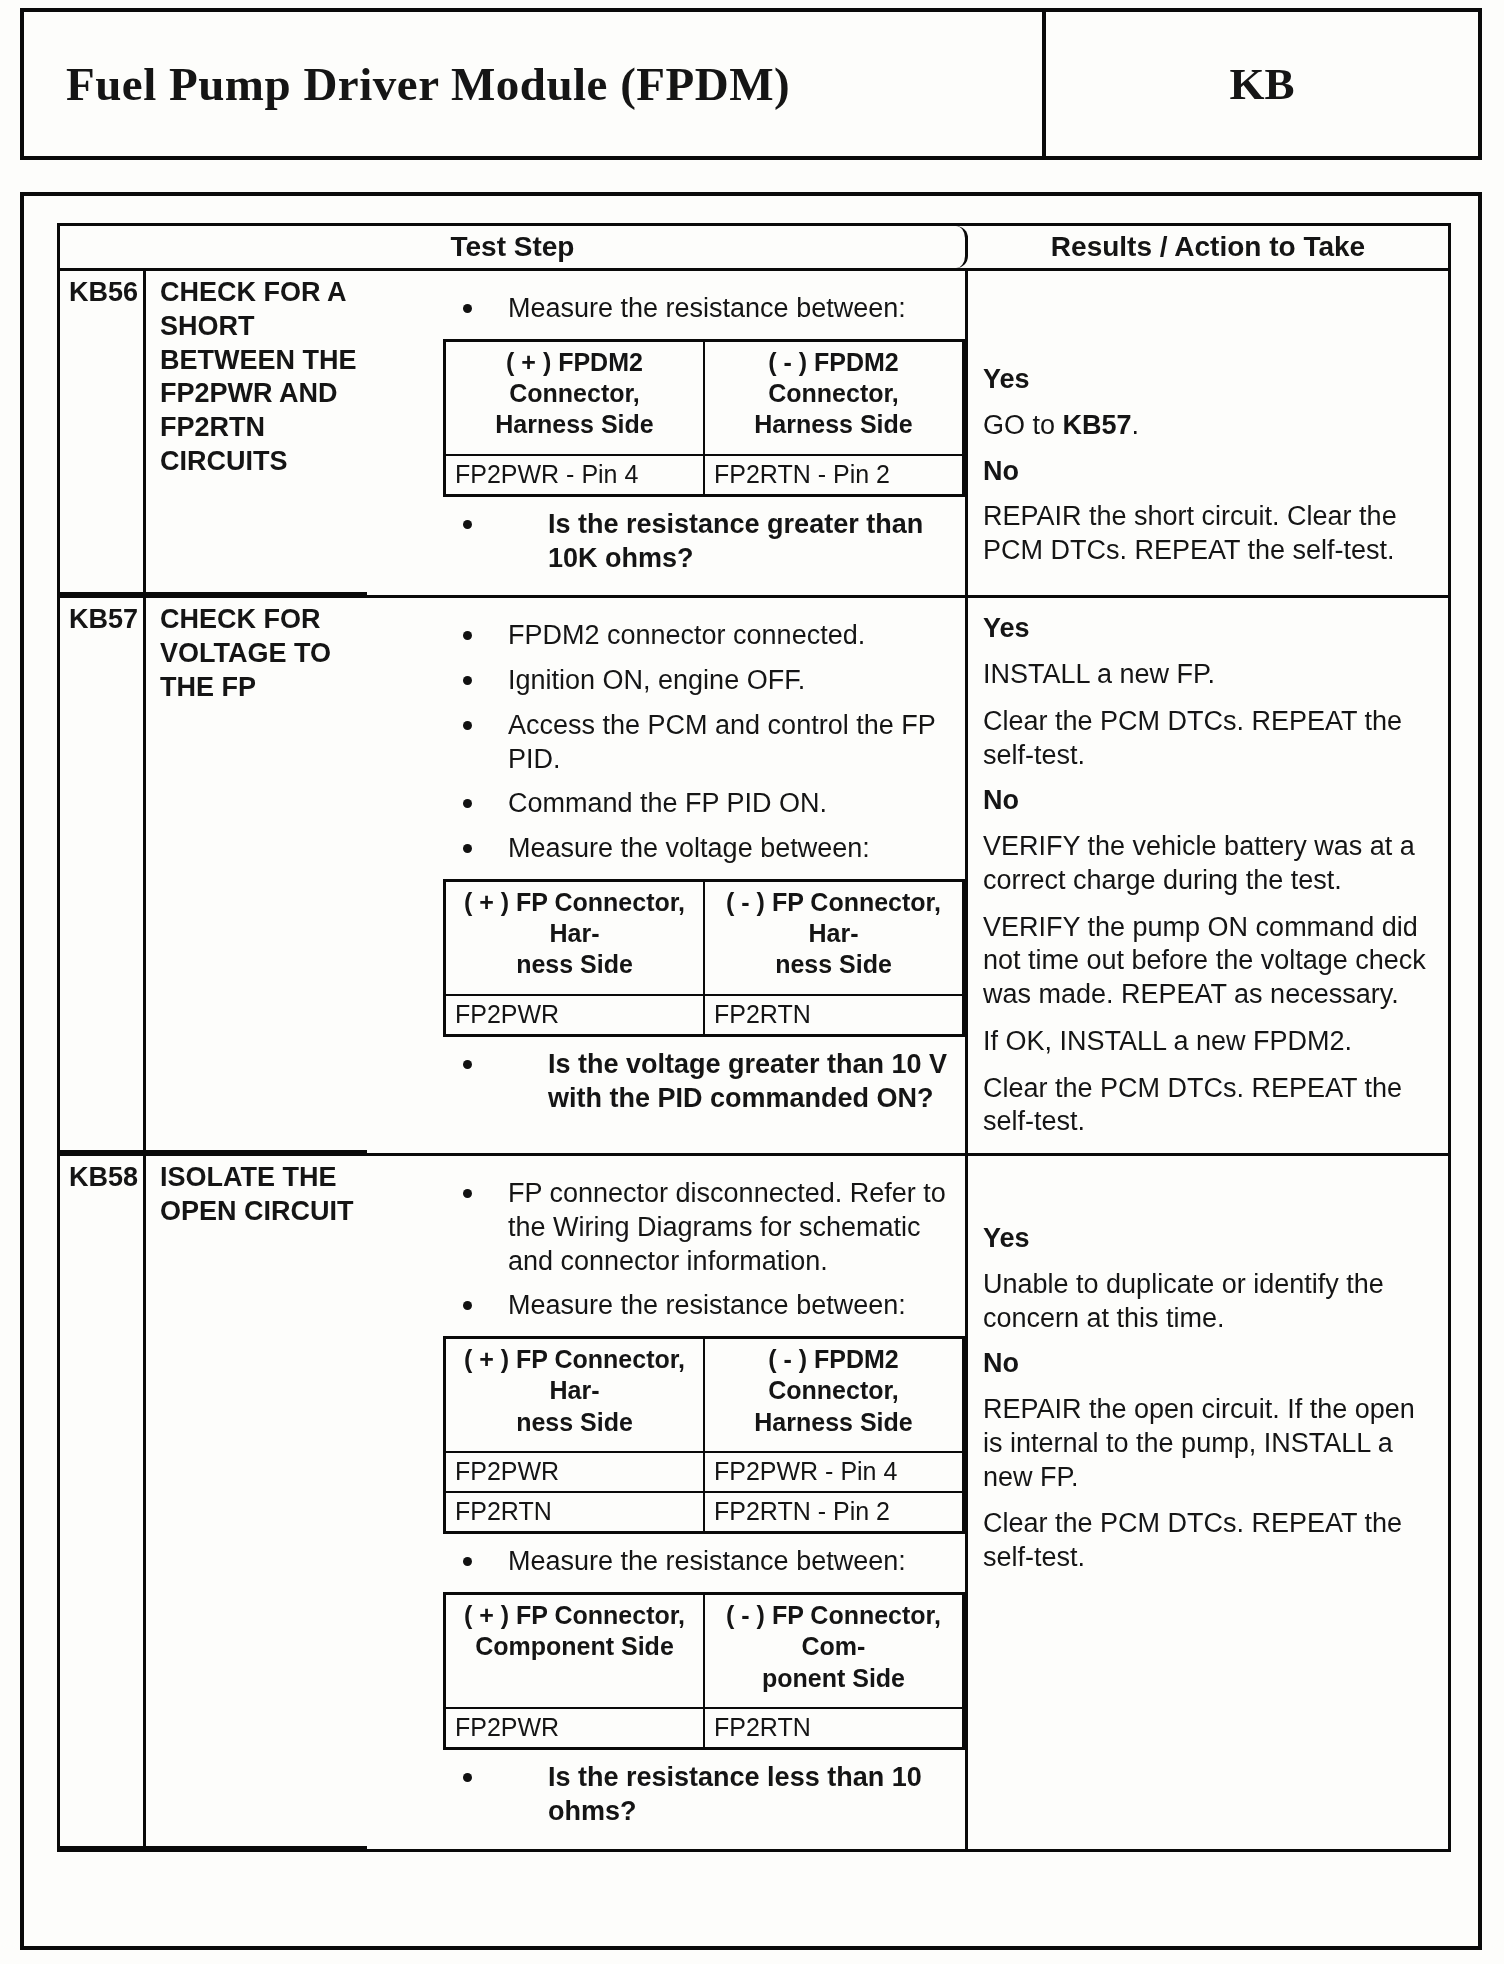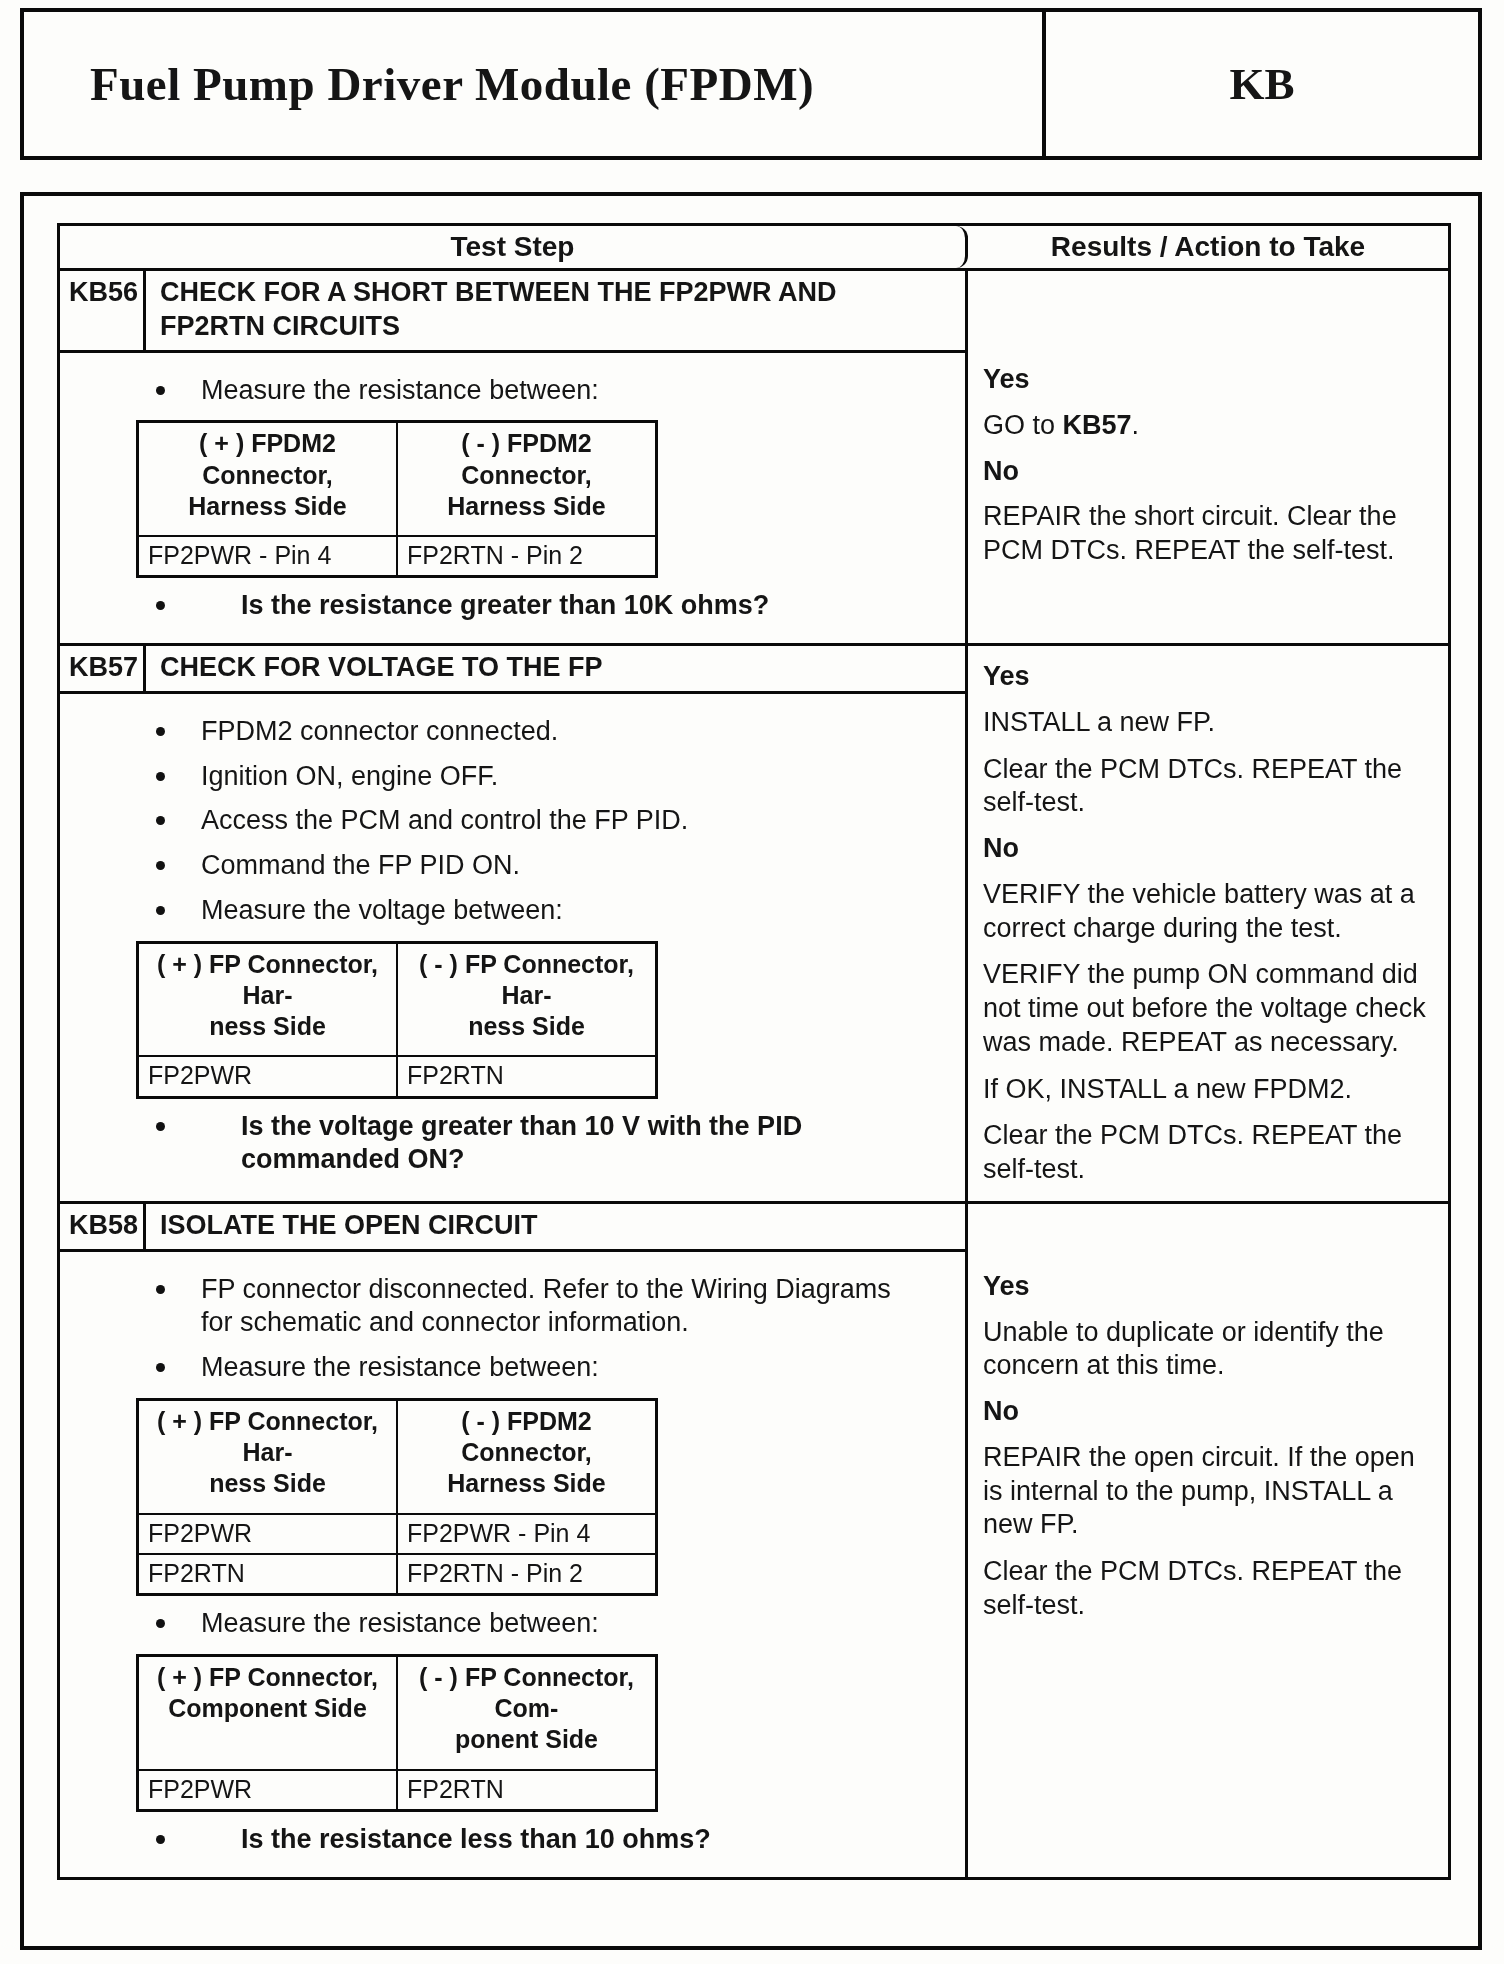--- a/index.html
+++ b/index.html
@@ -10,21 +10,21 @@
     font-family:"Liberation Sans", sans-serif;
     color:#151515;
   }
   .page { position:relative; width:1504px; height:1964px; background:#fdfdfb; overflow:hidden; }
 
   
   .header-box {
     position:absolute; left:20px; top:8px; width:1462px; height:152px;
     border:4px solid #0a0a0a; display:flex; background:#fdfdfb;
   }
-  .header-title-cell { width:1022px; border-right:4px solid #0a0a0a; display:flex; align-items:center; padding-left:66px; }
+  .header-title-cell { width:1022px; border-right:4px solid #0a0a0a; display:flex; align-items:center; padding-left:42px; }
   .header-title { font-family:"Liberation Serif", serif; font-weight:bold; font-size:47px; letter-spacing:0.5px; }
   .header-code-cell { flex:1; display:flex; align-items:center; justify-content:center; }
   .header-code { font-family:"Liberation Serif", serif; font-weight:bold; font-size:45px; }
 
   
   .outer-box {
     position:absolute; left:20px; top:192px; width:1462px; height:1758px;
     border:4px solid #0a0a0a; background:#fdfdfb;
   }
 
@@ -33,21 +33,21 @@
     position:absolute; left:33px; top:27px; width:1394px;
     border:3px solid #0a0a0a; background:#fdfdfb;
     font-size:27px; line-height:1.25;
   }
   .t-header { display:flex; border-bottom:3px solid #0a0a0a; font-weight:bold; font-size:28px; }
   .t-header .th-left  { width:908px; border-right:3px solid #0a0a0a; text-align:center; padding:3px 0 4px 0;border-radius:12px; }
   .t-header .th-right { flex:1; text-align:center; padding:3px 0 4px 0; }
 
   .step { display:flex; border-bottom:3px solid #0a0a0a; }
   .step:last-child { border-bottom:none; }
-  .step-left { width:908px; border-right:3px solid #0a0a0a; display:flex; flex-direction:column; }
+  .step-left { width:908px; border-right:3px solid #0a0a0a; display:flex; flex-direction:row; }
   .step-header { display:flex; border-bottom:3px solid #0a0a0a; font-weight:bold; font-size:27px; }
   .step-id { width:86px; border-right:3px solid #0a0a0a; padding:5px 6px 6px 9px; }
   .step-title { flex:1; padding:5px 10px 6px 14px; max-width:780px; }
   .step-title .tw { display:block; max-width:690px; }
   .step-body { padding:10px 0 14px 0; flex:1; }
 
   .bullet { display:flex; margin:11px 0 6px 96px; }
   .bullet .dot { width:9px; height:9px; border-radius:50%; background:#111; margin-top:12px; margin-right:36px; flex:none; }
   .bullet .btext { max-width:700px; }
   .bullet.q { font-weight:bold;gap:40px; }

